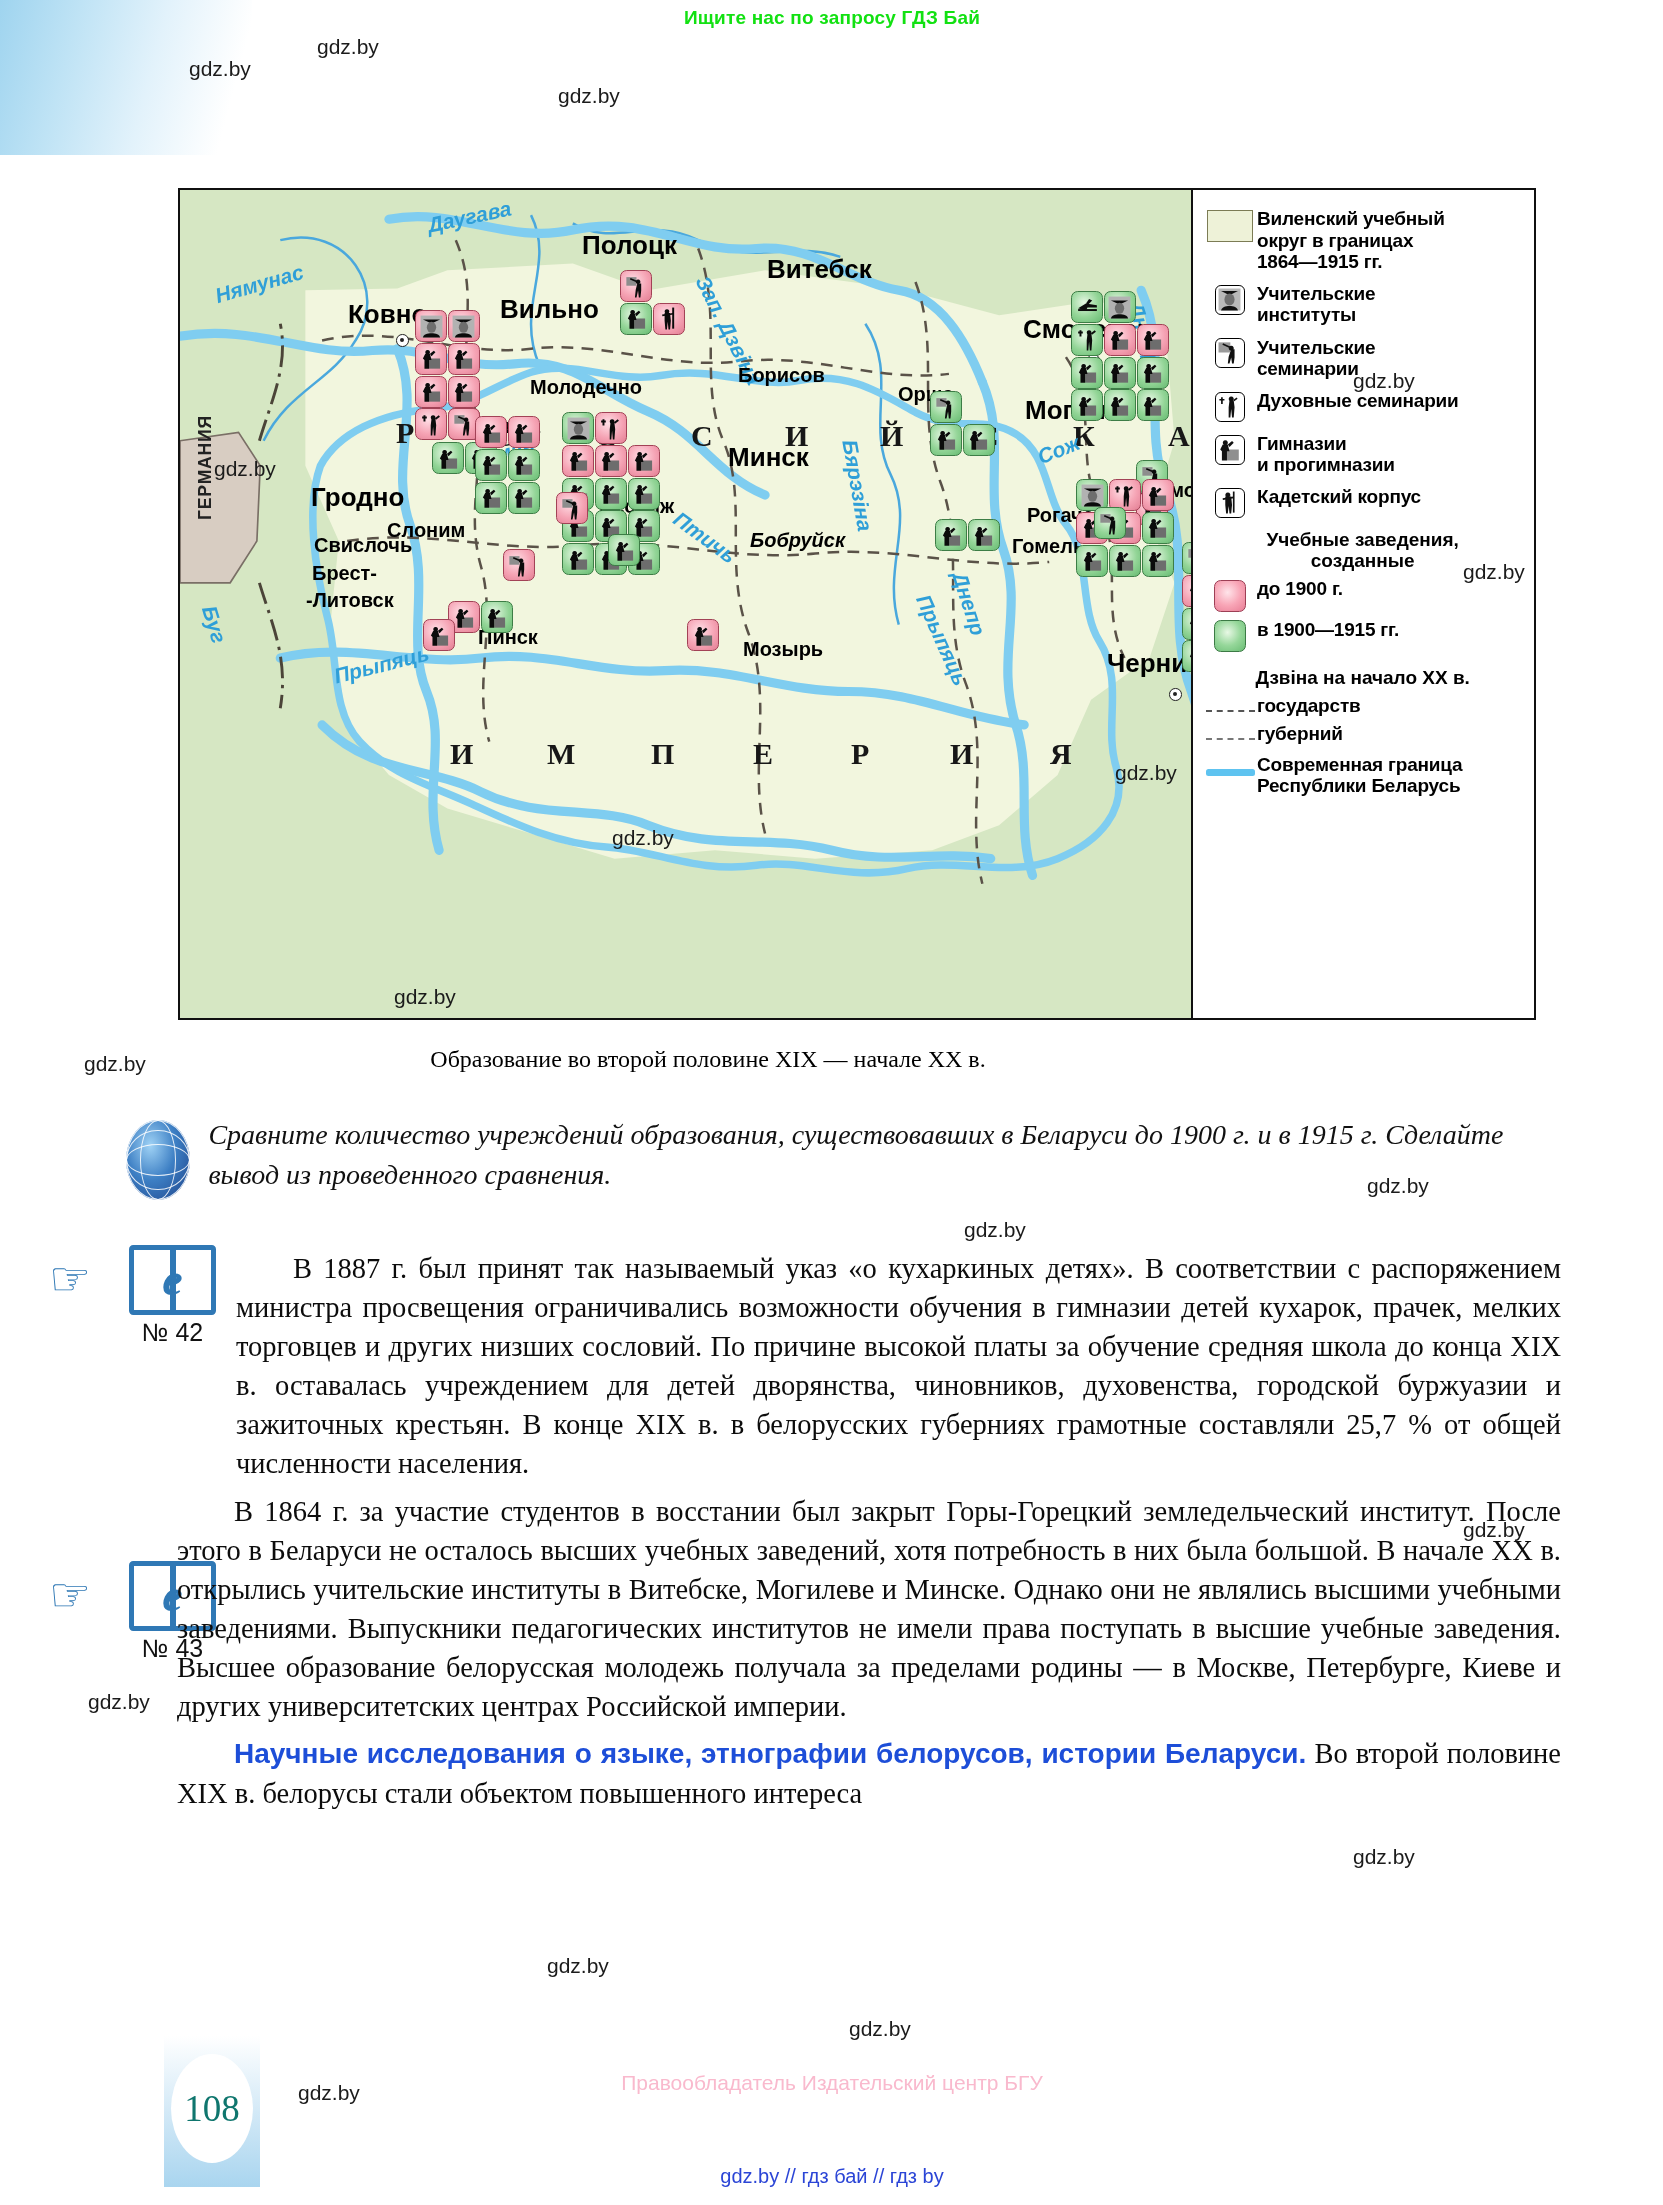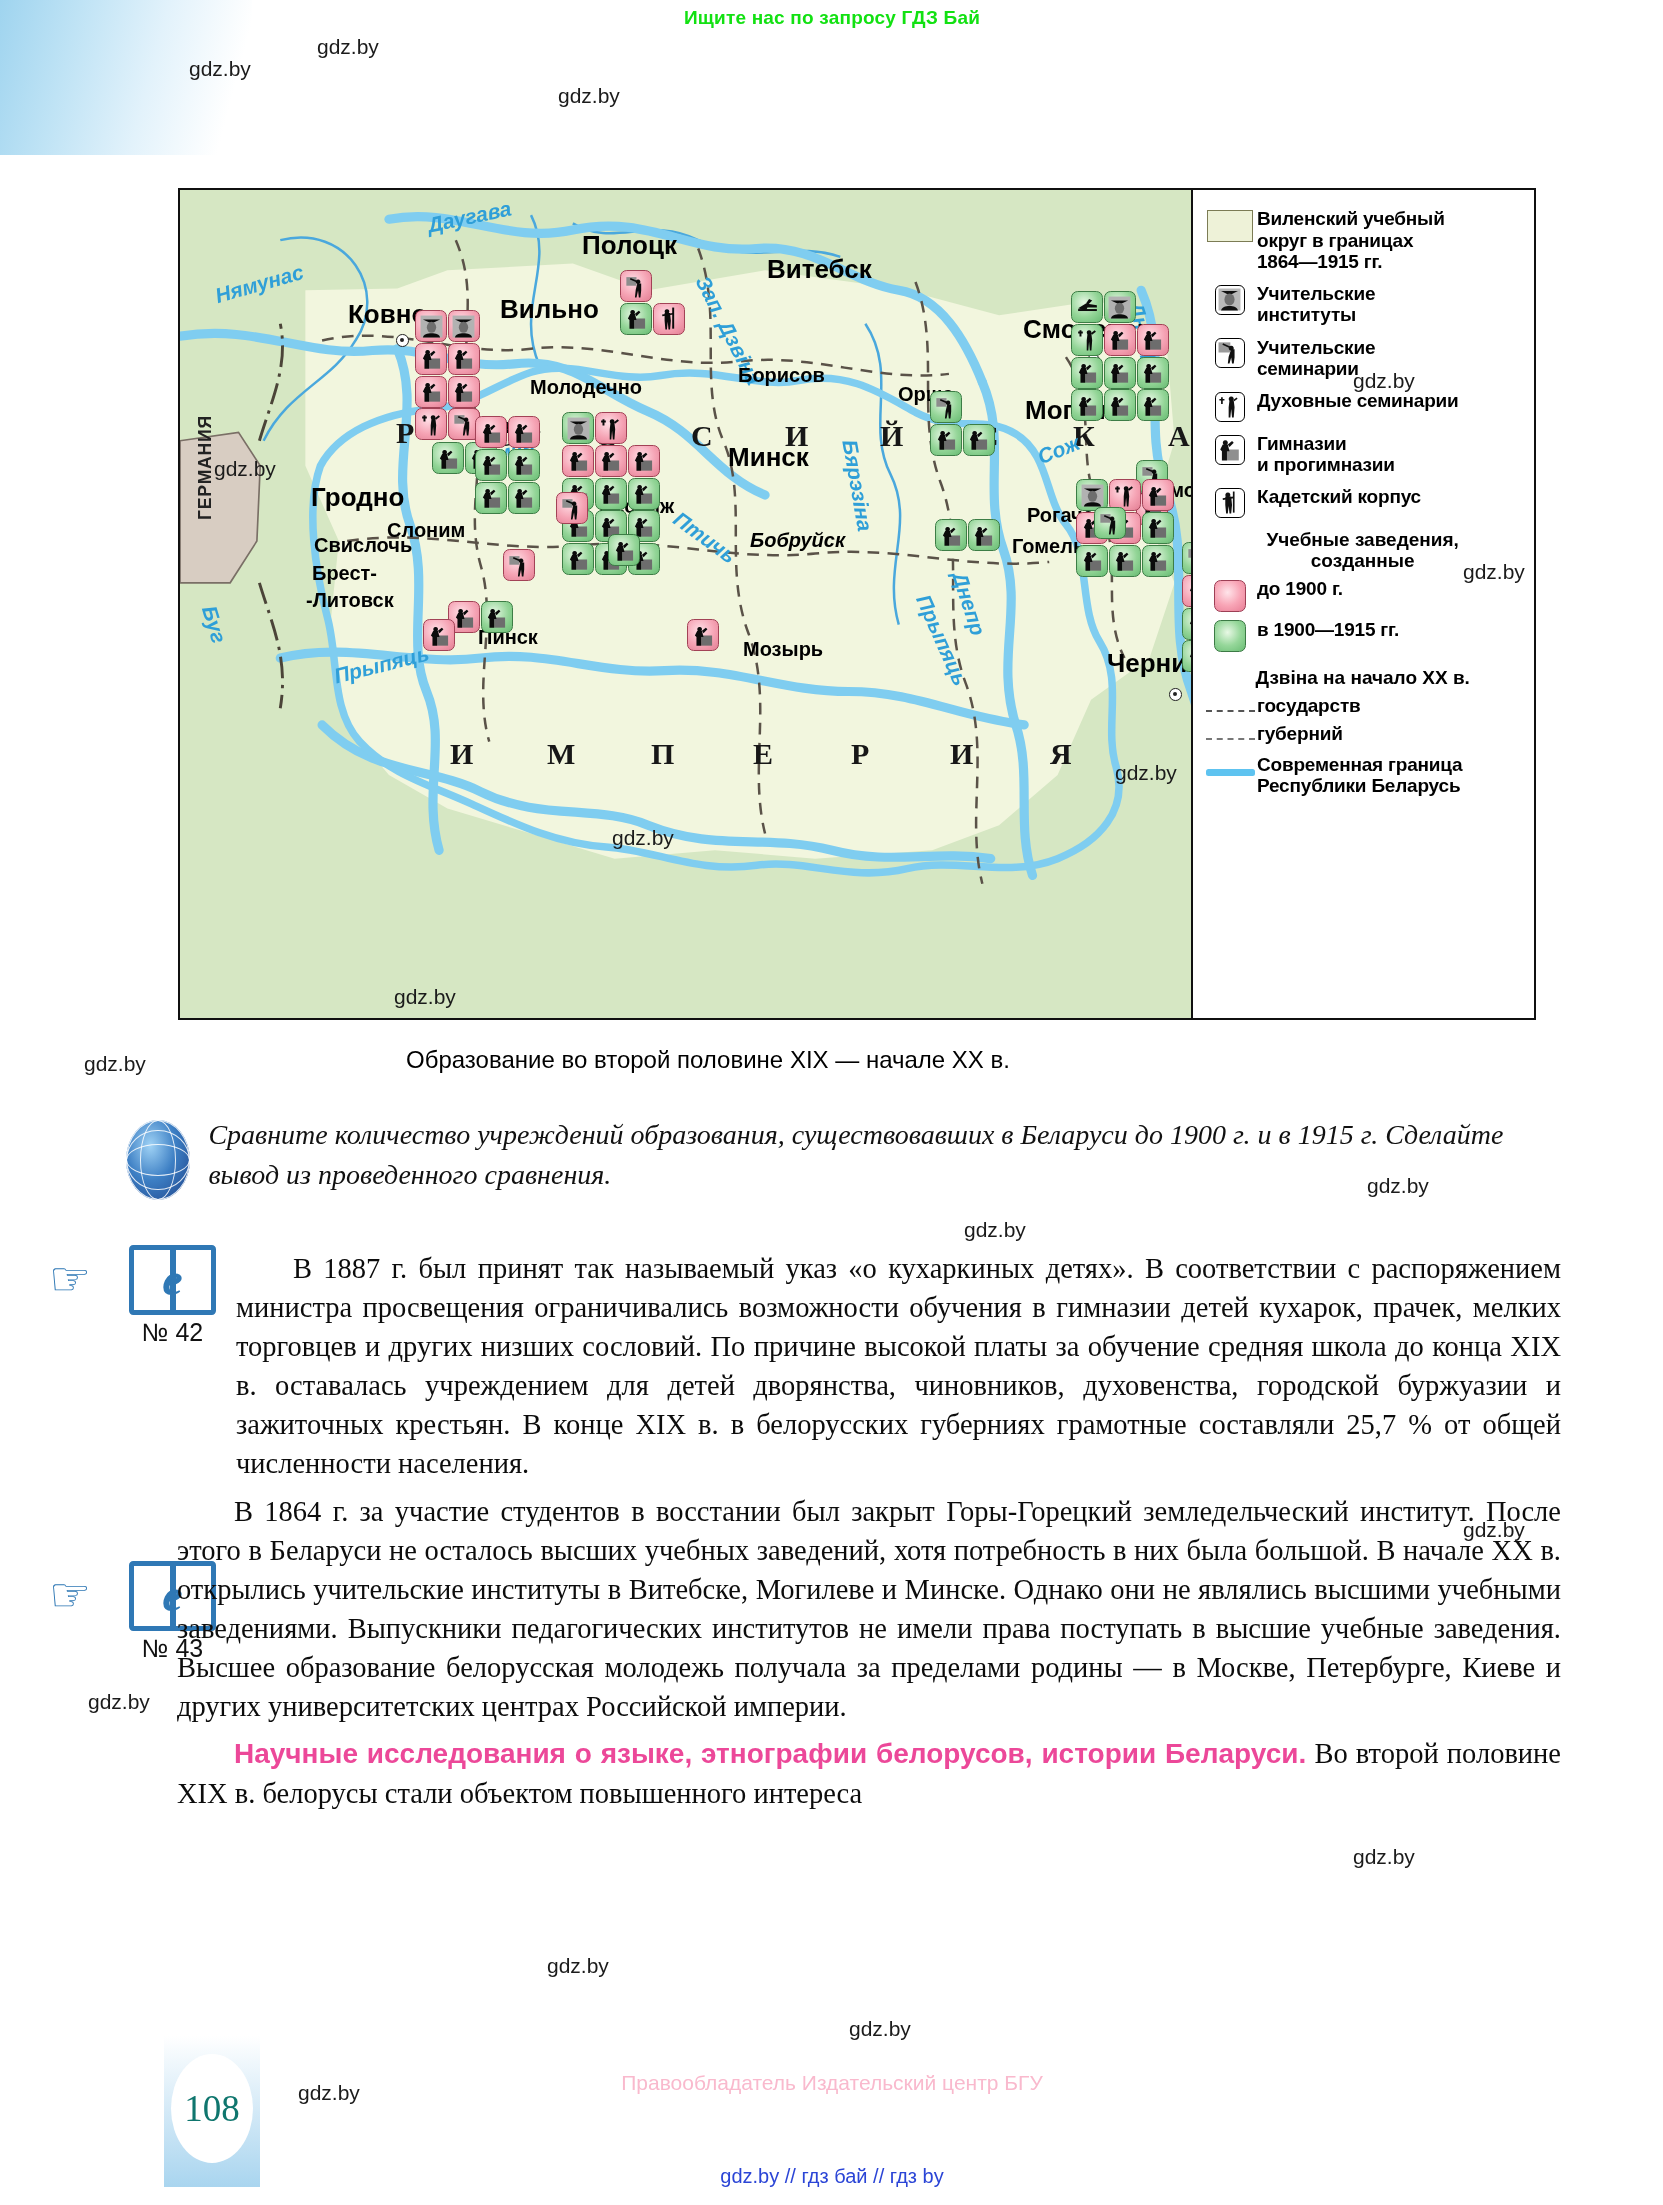--- a/index.html
+++ b/index.html
@@ -93,21 +93,21 @@
     letter-spacing:0.8px;
   }
   .dot-city{
     position:absolute;width:12.6px;height:12.6px;border:1.7px solid #222;border-radius:50%;
     background:#fff; box-sizing:border-box;
   }
   .dot-city::after{content:"";position:absolute;left:2.5px;top:2.5px;width:4.2px;height:4.2px;border-radius:50%;background:#222;}
   
   .map-caption{
     position:absolute; left:0; top:1046px; width:1416px; text-align:center;
-    font-family:Liberation Sans, sans-serif; font-size:24px; color:#000;
+    font-family:Liberation Serif, serif; font-size:24px; color:#000;
   }
   
   .q-block{position:absolute; left:126px; top:1115px; width:1425px; display:flex; gap:18.4px;}
   .globe{
     flex:0 0 64px; height:80px; margin-top:5px;
     background:radial-gradient(ellipse at 38% 32%, #9fd2f5 0%, #3d7fc4 45%, #1b3f86 100%);
     border-radius:50%/50%;
     position:relative;
   }
   .globe .merid{position:absolute;inset:0;border-radius:50%;border:1.7px solid rgba(255,255,255,.85);box-sizing:border-box;}
@@ -144,21 +144,21 @@
     font-family:"Liberation Serif", serif; font-style:italic; font-weight:bold;
     font-size:46px; color:#2f78b5; line-height:1;
   }
   .sidenote .num{
     font-family:"Liberation Sans", sans-serif; font-size:25px; color:#111; margin-top:3.4px;
   }
   .hand{
     position:absolute; font-size:47px; color:#2f78b5; line-height:1;
   }
   .pink-head{
-    color:#ec4899; font-family:"Liberation Sans", sans-serif; font-weight:bold;
+    color:#1d4ed8; font-family:"Liberation Sans", sans-serif; font-weight:bold;
     font-size:28px;
   }
   
   .pagenum-wrap{
     position:absolute; left:164px; top:2036px; width:96px; height:151px;
     background:linear-gradient(180deg,#ffffff 0%, #cfe7f6 55%, #a9d5ef 100%);
   }
   .pagenum-oval{
     position:absolute; left:50%; top:18.4px; transform:translateX(-50%);
     width:82px;height:109px;border-radius:50%; background:#ffffff;

